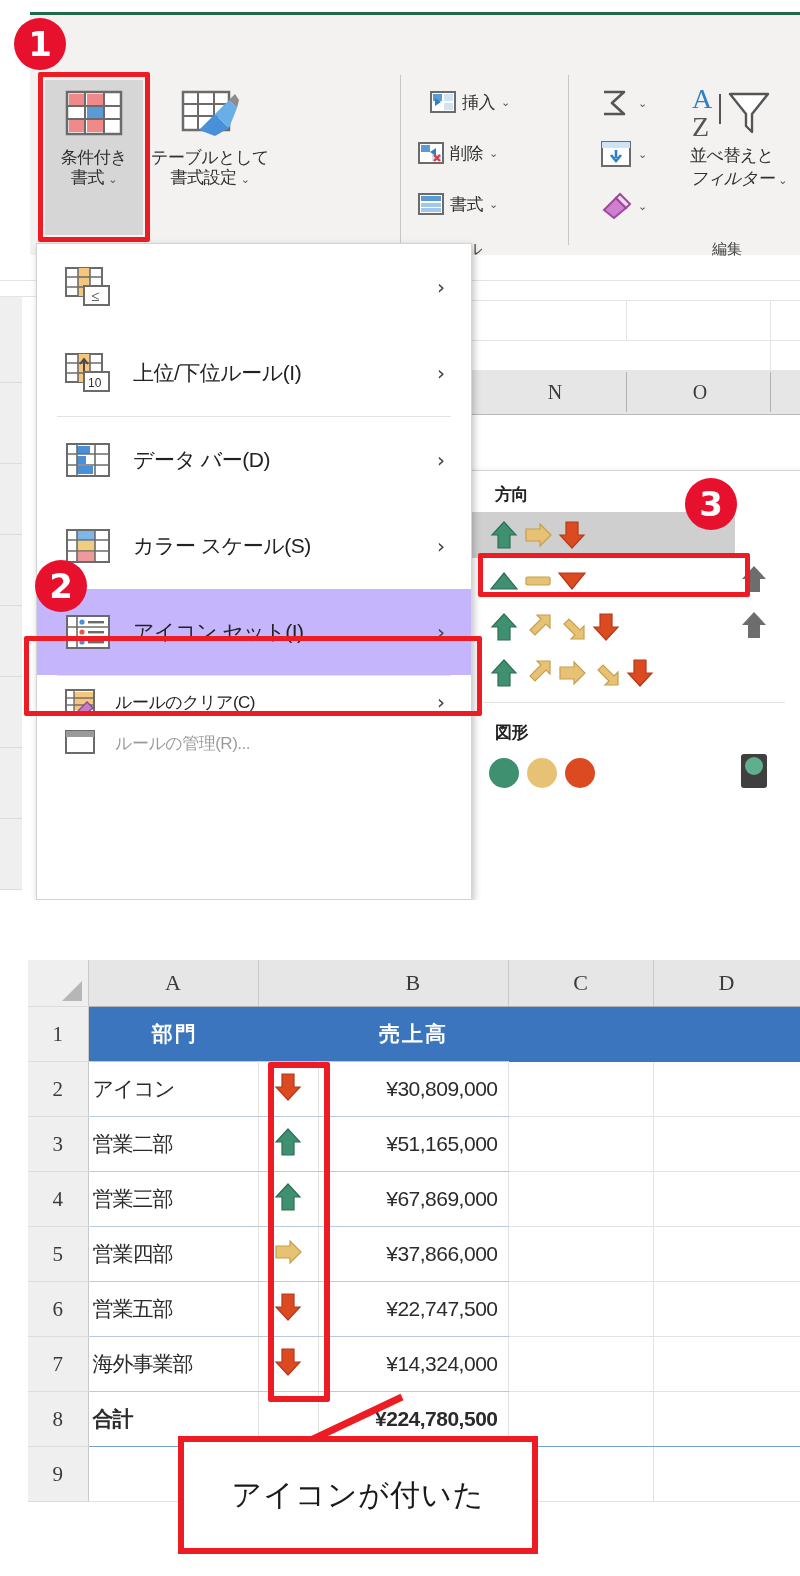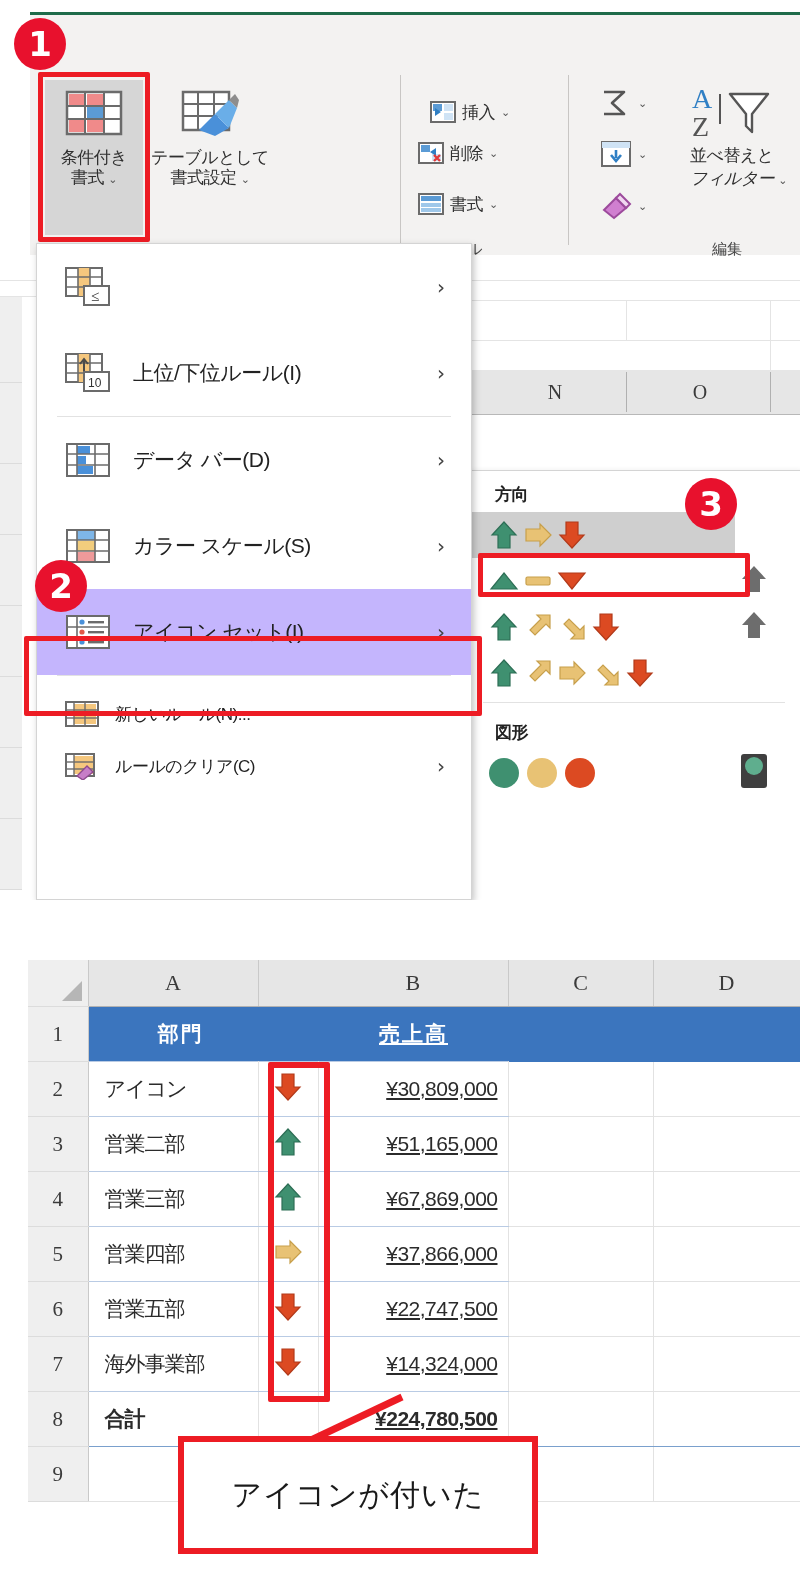--- a/index.html
+++ b/index.html
@@ -82,23 +82,23 @@
   table.grid col.c-a{width:170px;}
   table.grid col.c-icon{width:60px;}
   table.grid col.c-b{width:190px;}
   table.grid col.c-c{width:145px;}
   table.grid col.c-d{width:147px;}
   table.grid th.hdr{height:44px;background:#e6e6e6;border-right:1px solid #c9c9c9;border-bottom:1px solid #b2b2b2;
     font-weight:normal;font-size:22px;color:#3b3b3b;font-family:"Liberation Serif",serif;}
   table.grid th.rh{background:#efefef;border-right:1px solid #c9c9c9;border-bottom:1px solid #dcdcdc;
     font-weight:normal;font-size:21px;color:#3b3b3b;width:60px;font-family:"Liberation Serif",serif;}
   table.grid td{height:52px;border-bottom:1px solid #e2e2e2;border-right:1px solid #e2e2e2;font-size:21px;}
-  td.cell-a{padding-left:16px;letter-spacing:-1px;white-space:nowrap;}
+  td.cell-a{padding-left:4px;letter-spacing:-1px;white-space:nowrap;}
   td.cell-icon{text-align:center;padding:0;border-right:none;}
-  td.cell-b{text-align:right;padding-right:10px;font-family:"Liberation Sans",sans-serif;letter-spacing:-0.5px;white-space:nowrap;border-left:none;text-decoration:underline;}
+  td.cell-b{text-align:right;padding-right:10px;font-family:"Liberation Sans",sans-serif;letter-spacing:-0.5px;white-space:nowrap;border-left:none;}
   tr.head-row td{background:#3b75be;color:#ffffff;font-weight:bold;text-align:center;border-right:none;border-bottom:none;letter-spacing:2px;}
   tr.data-row td.cell-a,tr.data-row td.cell-icon,tr.data-row td.cell-b{border-top:1px solid #b9cbe4;border-bottom:1px solid #b9cbe4;}
   tr.total-row td{font-weight:bold;border-top:1px solid #7aa0cd;border-bottom:1px solid #7aa0cd;}
   td.empty{background:#fff;}
   .corner{position:relative;}
   .corner .tri{position:absolute;right:6px;bottom:5px;width:0;height:0;
     border-left:20px solid transparent;border-bottom:20px solid #b6b6b6;}
 
   #icon-col-redbox{left:268px;top:1062px;width:62px;height:340px;z-index:12;border-width:6px;}
 
@@ -181,21 +181,21 @@
     <div class="lbl">
       <span>書式設定</span>
       <span class="chev">⌄</span>
     </div>
   </div>
 
 
   <div class="sep" style="left:400px;top:75px;height:170px;"></div>
   <div class="sep" style="left:568px;top:75px;height:170px;"></div>
 
-  <div class="mini-row" style="left:418px;top:100px;padding-left:12px;">
+  <div class="mini-row" style="left:418px;top:90px;padding-left:12px;">
     <svg width="26" height="24" viewBox="0 0 26 24">
       <rect x="1" y="2" width="24" height="20" fill="#fff" stroke="#6b6b6b" stroke-width="2"></rect>
       <rect x="3" y="4" width="9" height="7" fill="#5b9bd5"></rect>
       <rect x="14" y="4" width="9" height="7" fill="#cfe3f5"></rect>
       <rect x="14" y="13" width="9" height="7" fill="#cfe3f5"></rect>
       <path d="M11 12 L5 8 L5 16 Z" fill="#2f7fc4"></path>
     </svg>
     <span class="mlbl">挿入</span>
     <span class="chev">⌄</span>
   </div>
@@ -443,54 +443,47 @@
               <line x1="12" y1="4" x2="12" y2="36"></line>
             </g>
         </svg>
       </span>
       <span class="mi-label">アイコン セット(I)</span>
       <span class="mi-arrow">›</span>
     </div>
 
     <div class="menu-sep"></div>
 
-    <div class="menu-item small" style="margin-top:12px;">
-      <span class="mi-icon">
-        <svg viewBox="0 0 34 28" width="34" height="28">
-          <rect x="1" y="2" width="32" height="24" fill="#fff" stroke="#6b6b6b" stroke-width="2"></rect>
-          <rect x="9" y="4" width="22" height="20" fill="#f5c77e"></rect>
-          <g stroke="#6b6b6b" stroke-width="1.4">
-              <line x1="1" y1="10" x2="33" y2="10"></line>
-              <line x1="1" y1="18" x2="33" y2="18"></line>
-              <line x1="9" y1="2" x2="9" y2="26"></line>
-              <line x1="20" y1="2" x2="20" y2="26"></line>
-            </g>
-        </svg>
-      </span>
-      <span class="mi-label">新しいルール(N)...</span>
-      <span class="mi-arrow"></span>
-    </div>
 
     <div class="menu-item small">
       <span class="mi-icon">
         <svg viewBox="0 0 34 28" width="34" height="28">
           <rect x="1" y="2" width="28" height="22" fill="#fff" stroke="#6b6b6b" stroke-width="2"></rect>
           <rect x="9" y="4" width="19" height="18" fill="#f5c77e"></rect>
           <g stroke="#6b6b6b" stroke-width="1.4">
               <line x1="1" y1="10" x2="29" y2="10"></line>
               <line x1="1" y1="17" x2="29" y2="17"></line>
               <line x1="9" y1="2" x2="9" y2="24"></line>
             </g>
           <path d="M12 24 L22 14 L28 20 L18 28 Z" fill="#c77ec7" stroke="#8d4a8d" stroke-width="1.4"></path>
         </svg>
       </span>
       <span class="mi-label">ルールのクリア(C)</span>
       <span class="mi-arrow">›</span>
     </div>
 
+    <div class="menu-item small" style="overflow:hidden;height:30px;">
+      <span class="mi-icon">
+        <svg viewBox="0 0 34 28" width="34" height="28">
+          <rect x="1" y="2" width="28" height="22" fill="#fff" stroke="#6b6b6b" stroke-width="2"></rect>
+          <rect x="1" y="2" width="28" height="6" fill="#9a9a9a"></rect>
+        </svg>
+      </span>
+      <span class="mi-label" style="opacity:.45;">ルールの管理(R)...</span>
+    </div>
   </div>
 
   <div class="redbox" id="iconset-redbox"></div>
   <div class="redbox" id="cf-redbox"></div>
 
   <div class="badge" id="badge1">1</div>
   <div class="badge" id="badge2">2</div>
   <div class="badge" id="badge3">3</div>
 </div>
 

